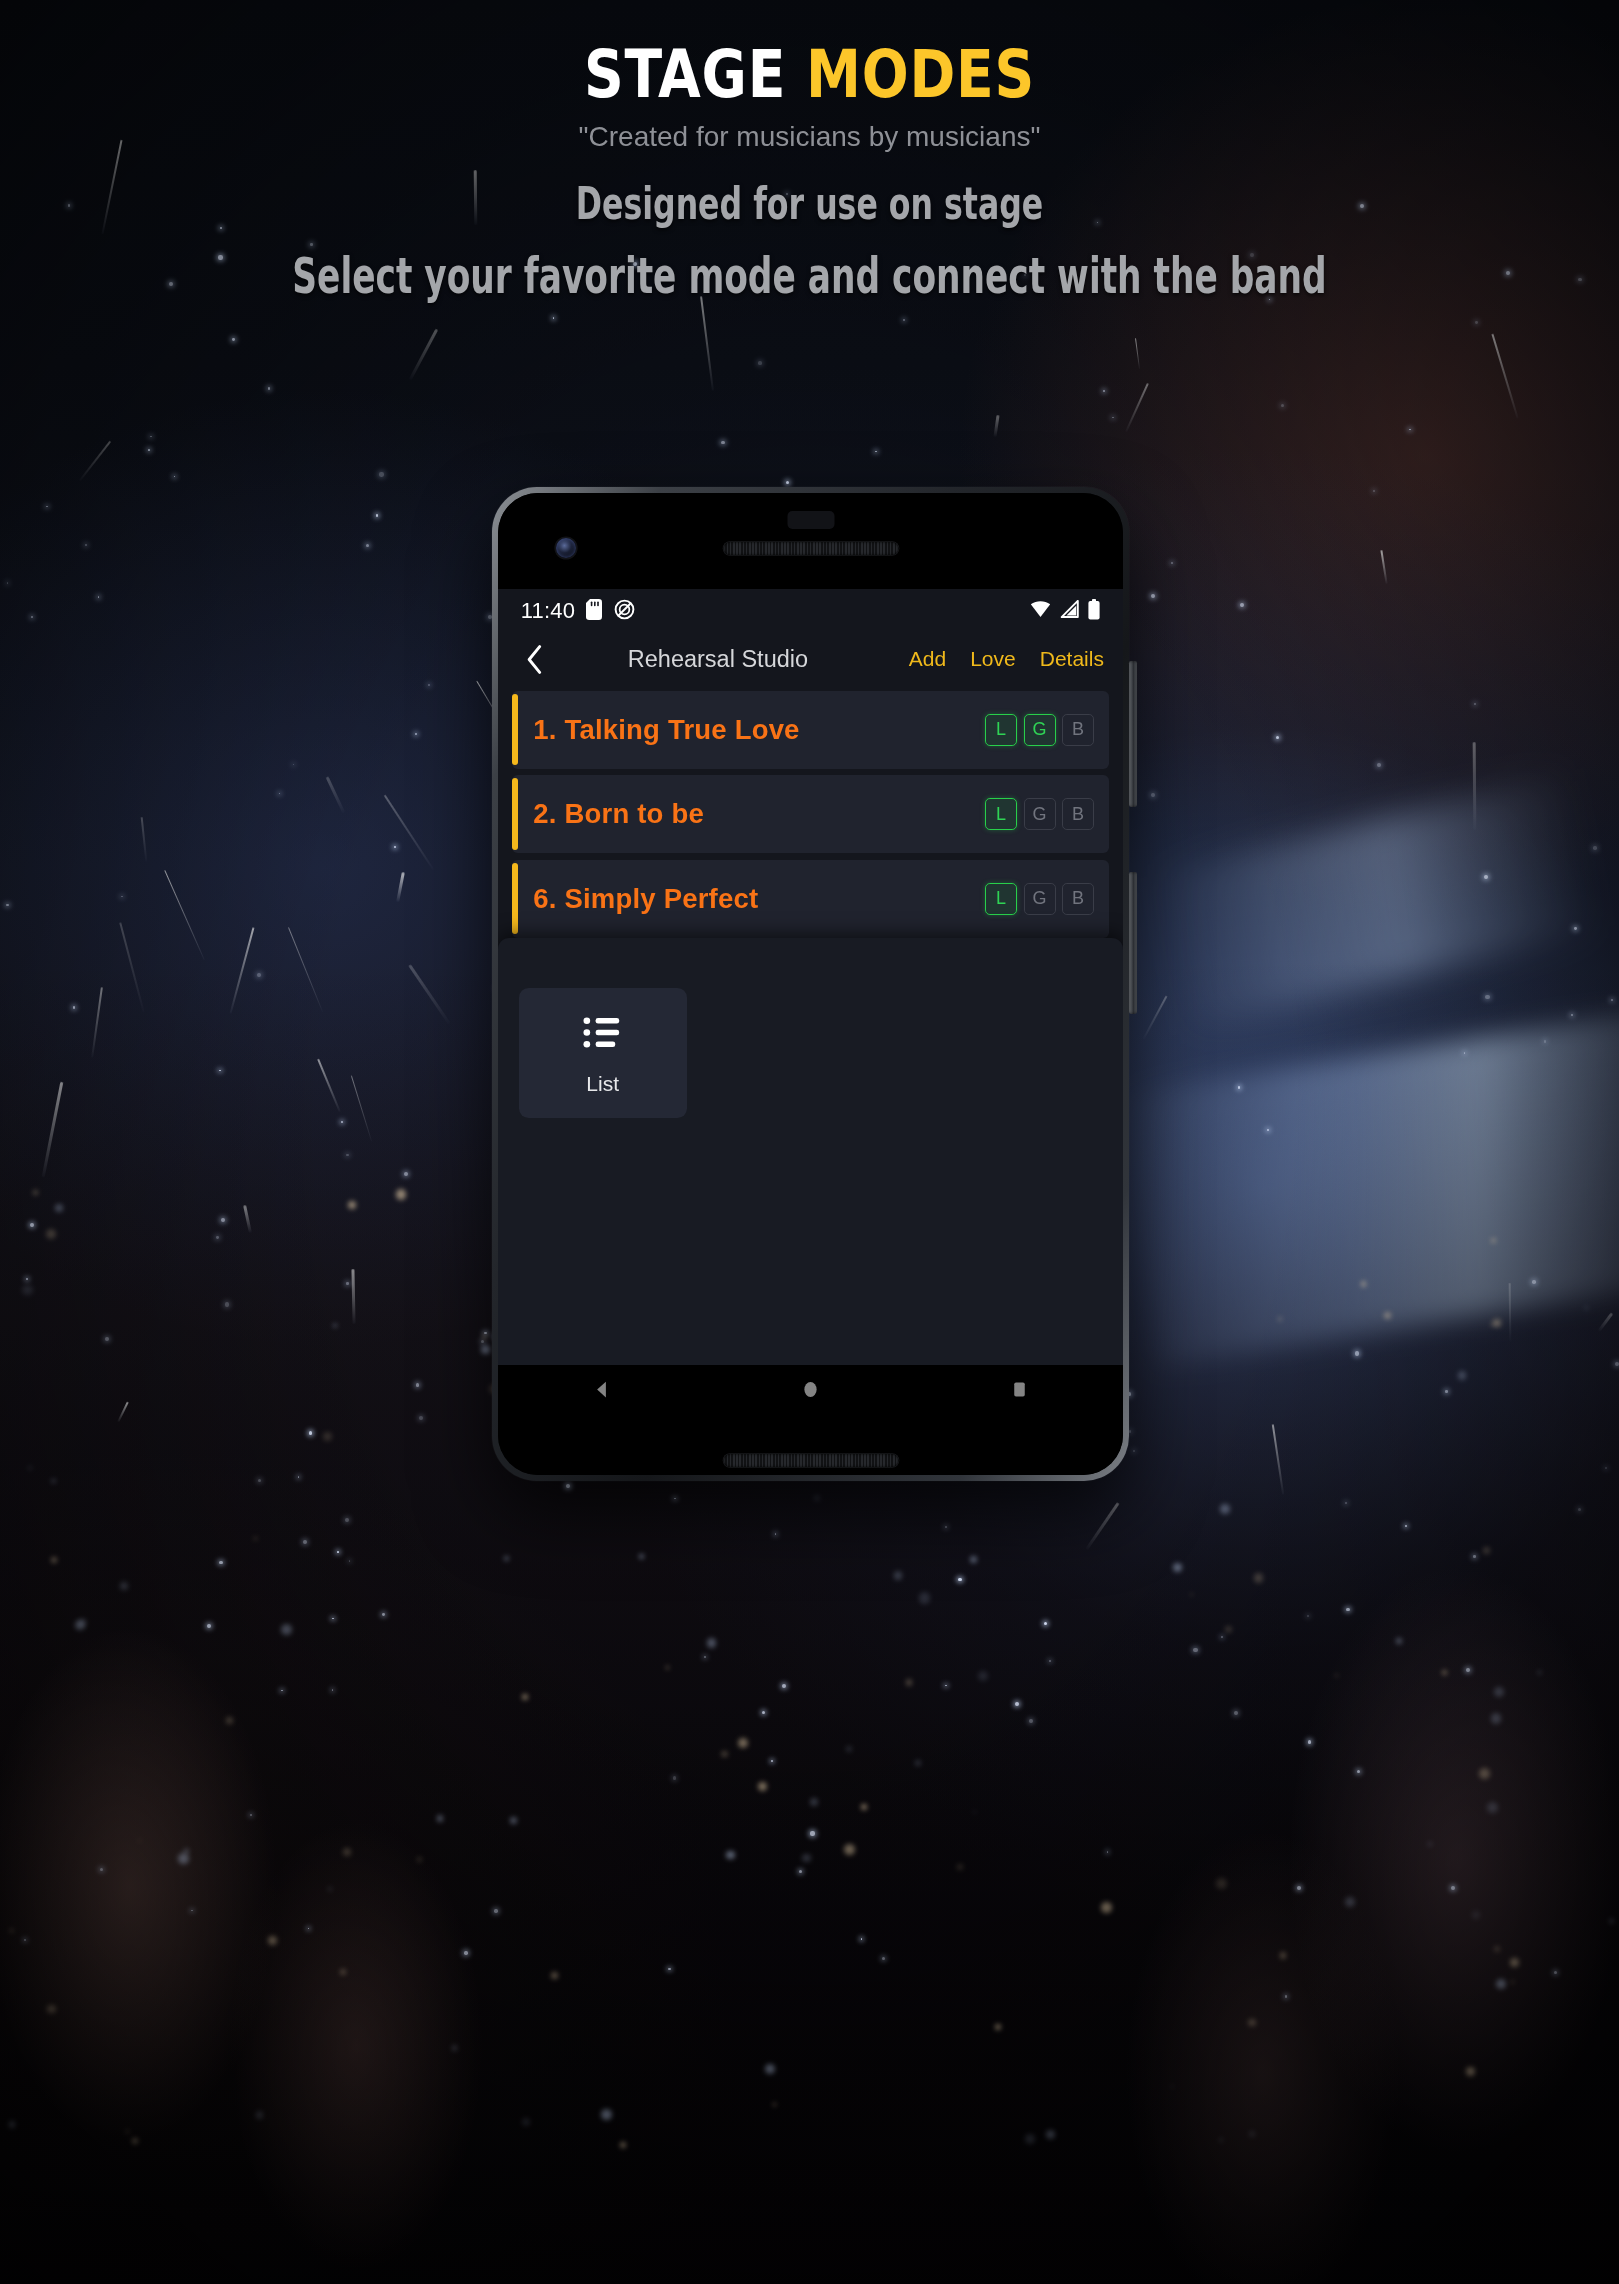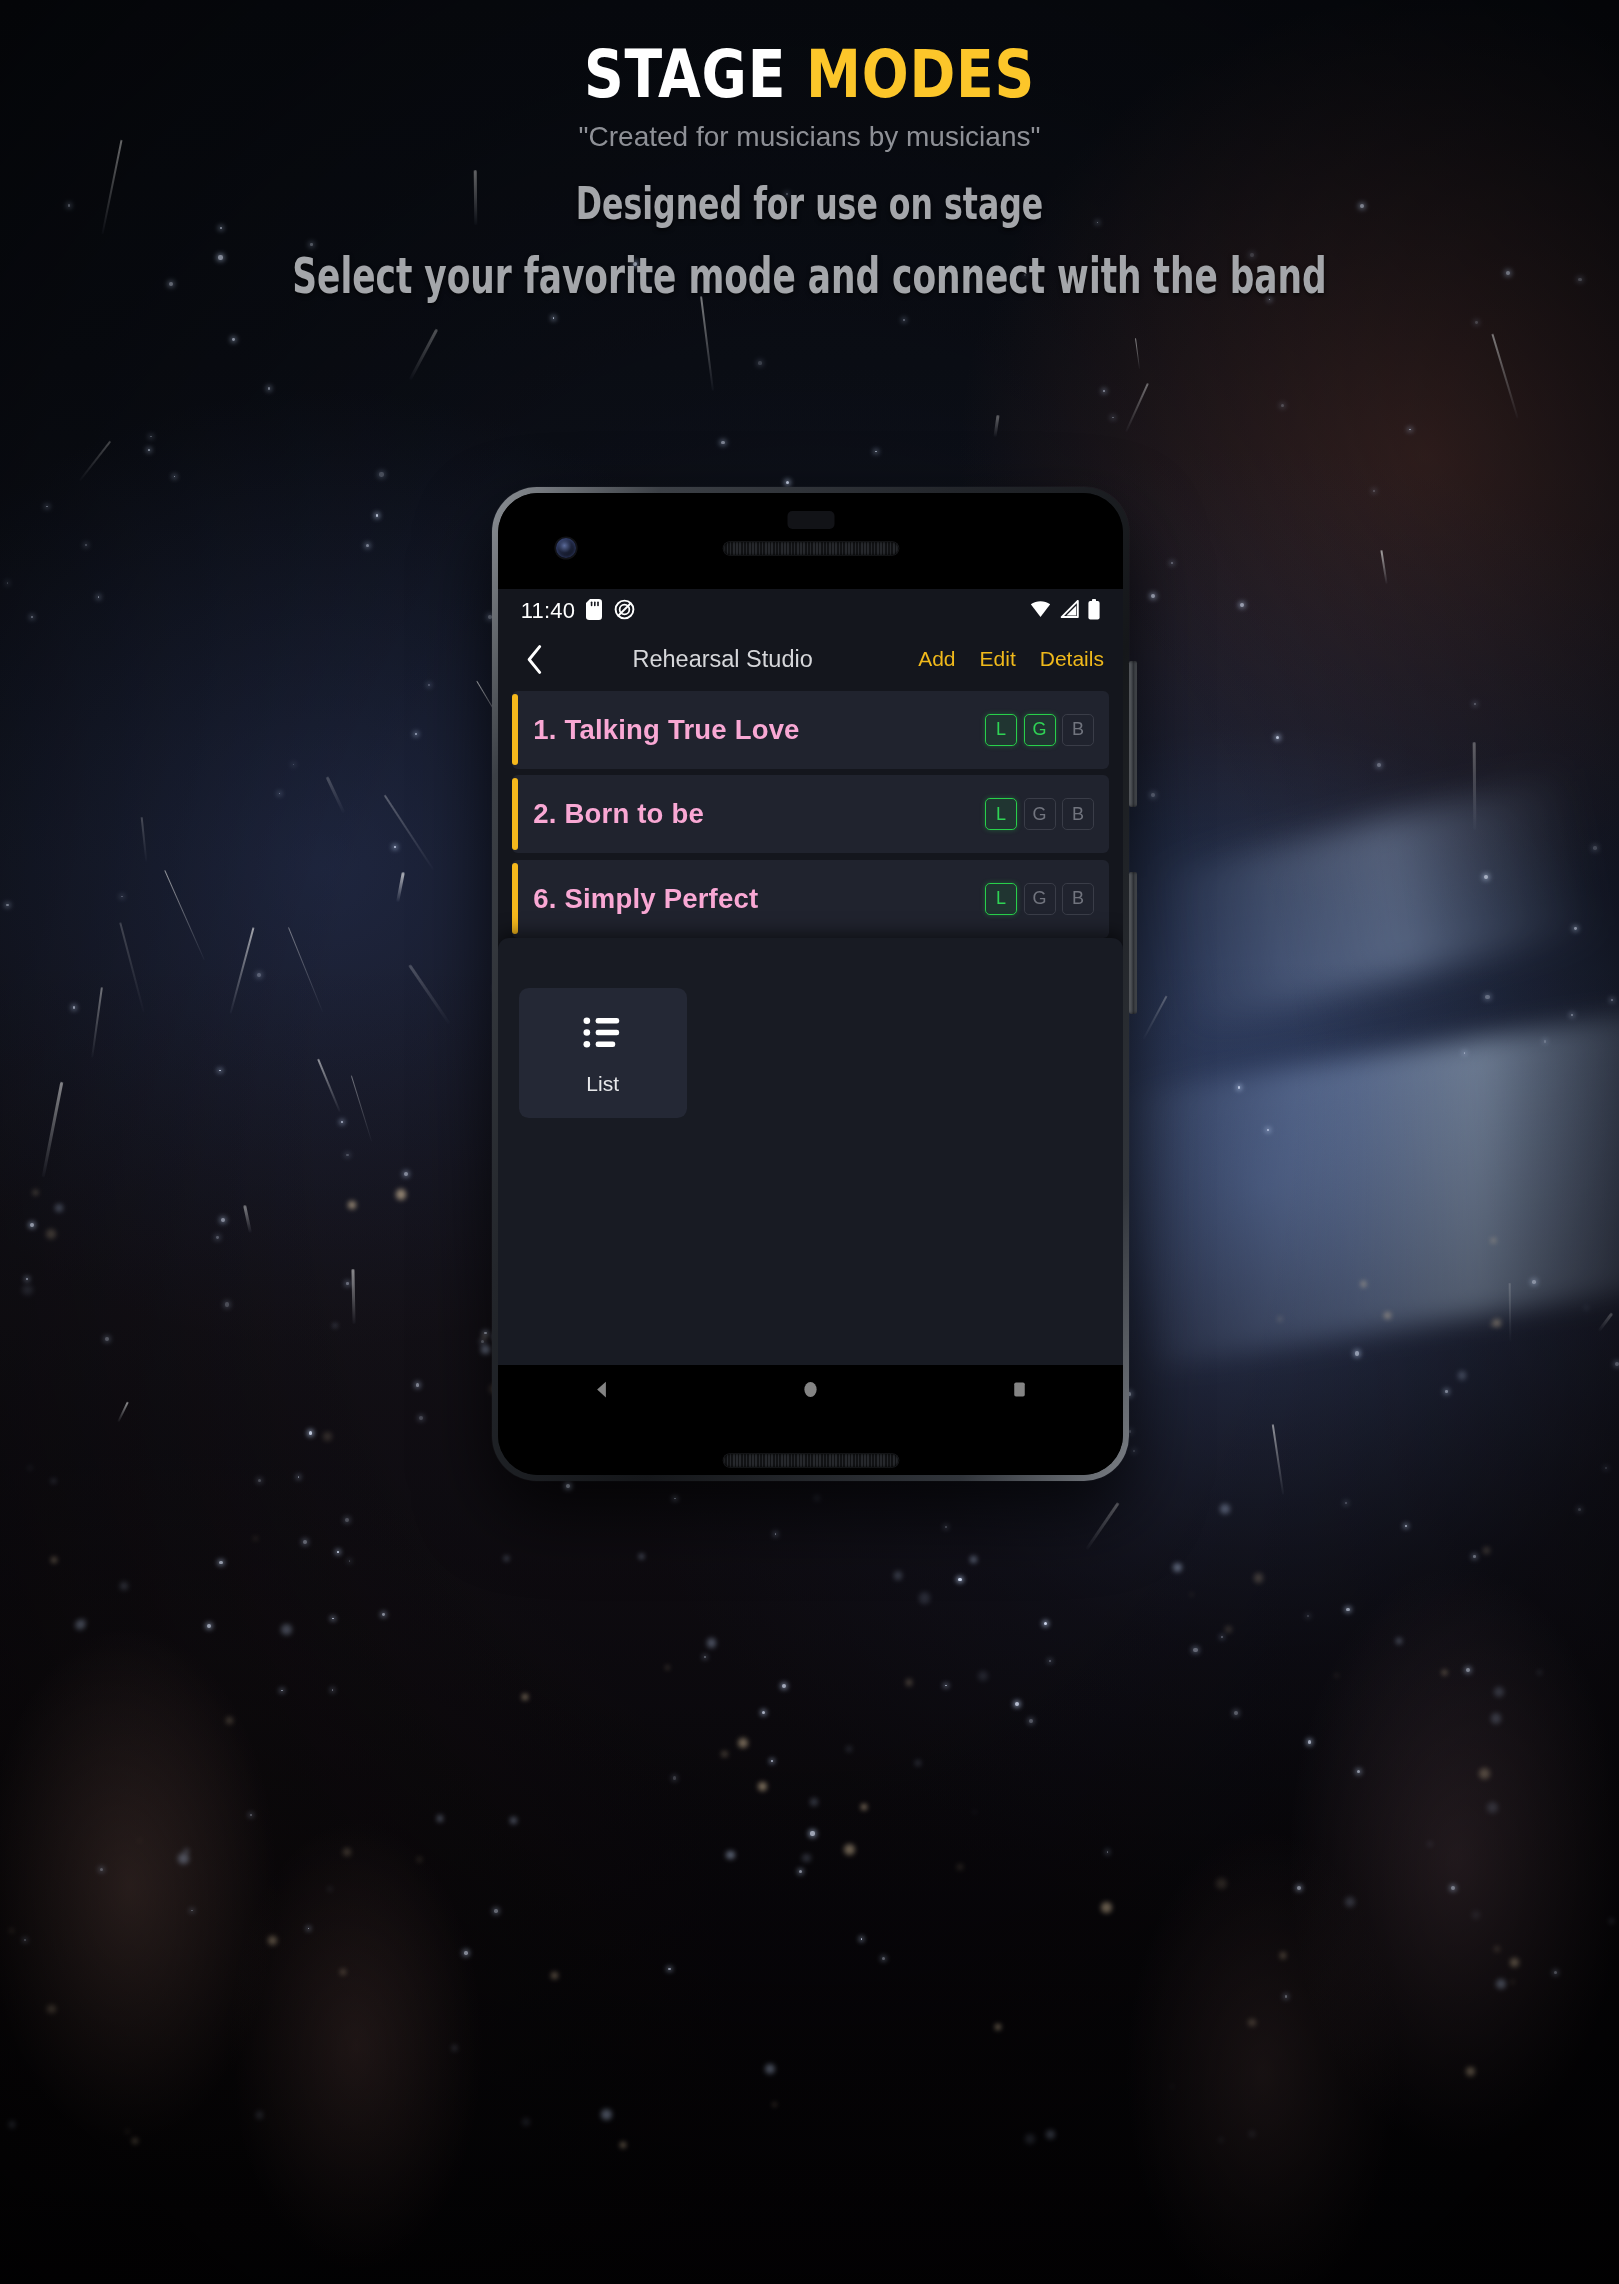--- a/index.html
+++ b/index.html
@@ -136,21 +136,21 @@
   .song-row {
     position:relative; display:flex; align-items:center;
     height:78px; margin-bottom:6.5px;
     background:#20232e; border-radius:5.7px;
     padding-left:21px; padding-right:14.6px;
   }
   .song-row::before {
     content:""; position:absolute; left:0; top:3.2px; bottom:3.2px; width:5.7px;
     background:#F5B81C; border-radius:3.2px;
   }
-  .song-title { flex:1; color:#f9a8d4; font-size:27.5px; font-weight:700; letter-spacing:0.2px; }
+  .song-title { flex:1; color:#f97316; font-size:27.5px; font-weight:700; letter-spacing:0.2px; }
   .badges { display:flex; gap:6.5px; }
   .badge {
     width:32px; height:32px; border-radius:4.9px;
     display:flex; align-items:center; justify-content:center;
     font-size:18px; font-weight:400;
     border:1.6px solid #3a3d48; color:#71747e; background:#24273200;
   }
   .badge.on {
     border-color:#28d04a; color:#2fd455; background:rgba(35,160,70,0.14);
     box-shadow:0 0 4.9px rgba(40,200,80,0.35);
@@ -625,21 +625,21 @@
         </div>
 
         <div id="appbar">
           <div id="back-chevron">
             <svg width="18" height="29" viewBox="0 0 22 36">
               <path d="M18 2 L5 18 L18 34" fill="none" stroke="#fff" stroke-width="3.6" stroke-linecap="round" stroke-linejoin="round"></path>
             </svg>
           </div>
           <div id="appbar-title">Rehearsal Studio</div>
           <div class="appbar-action">Add</div>
-          <div class="appbar-action">Edit</div>
+          <div class="appbar-action">Love</div>
           <div class="appbar-action">Details</div>
         </div>
 
         <div id="songlist">
             <div class="song-row">
               <div class="song-title">1. Talking True Love</div>
               <div class="badges">
                 <div class="badge on">L</div>
                 <div class="badge on">G</div>
                 <div class="badge">B</div>

